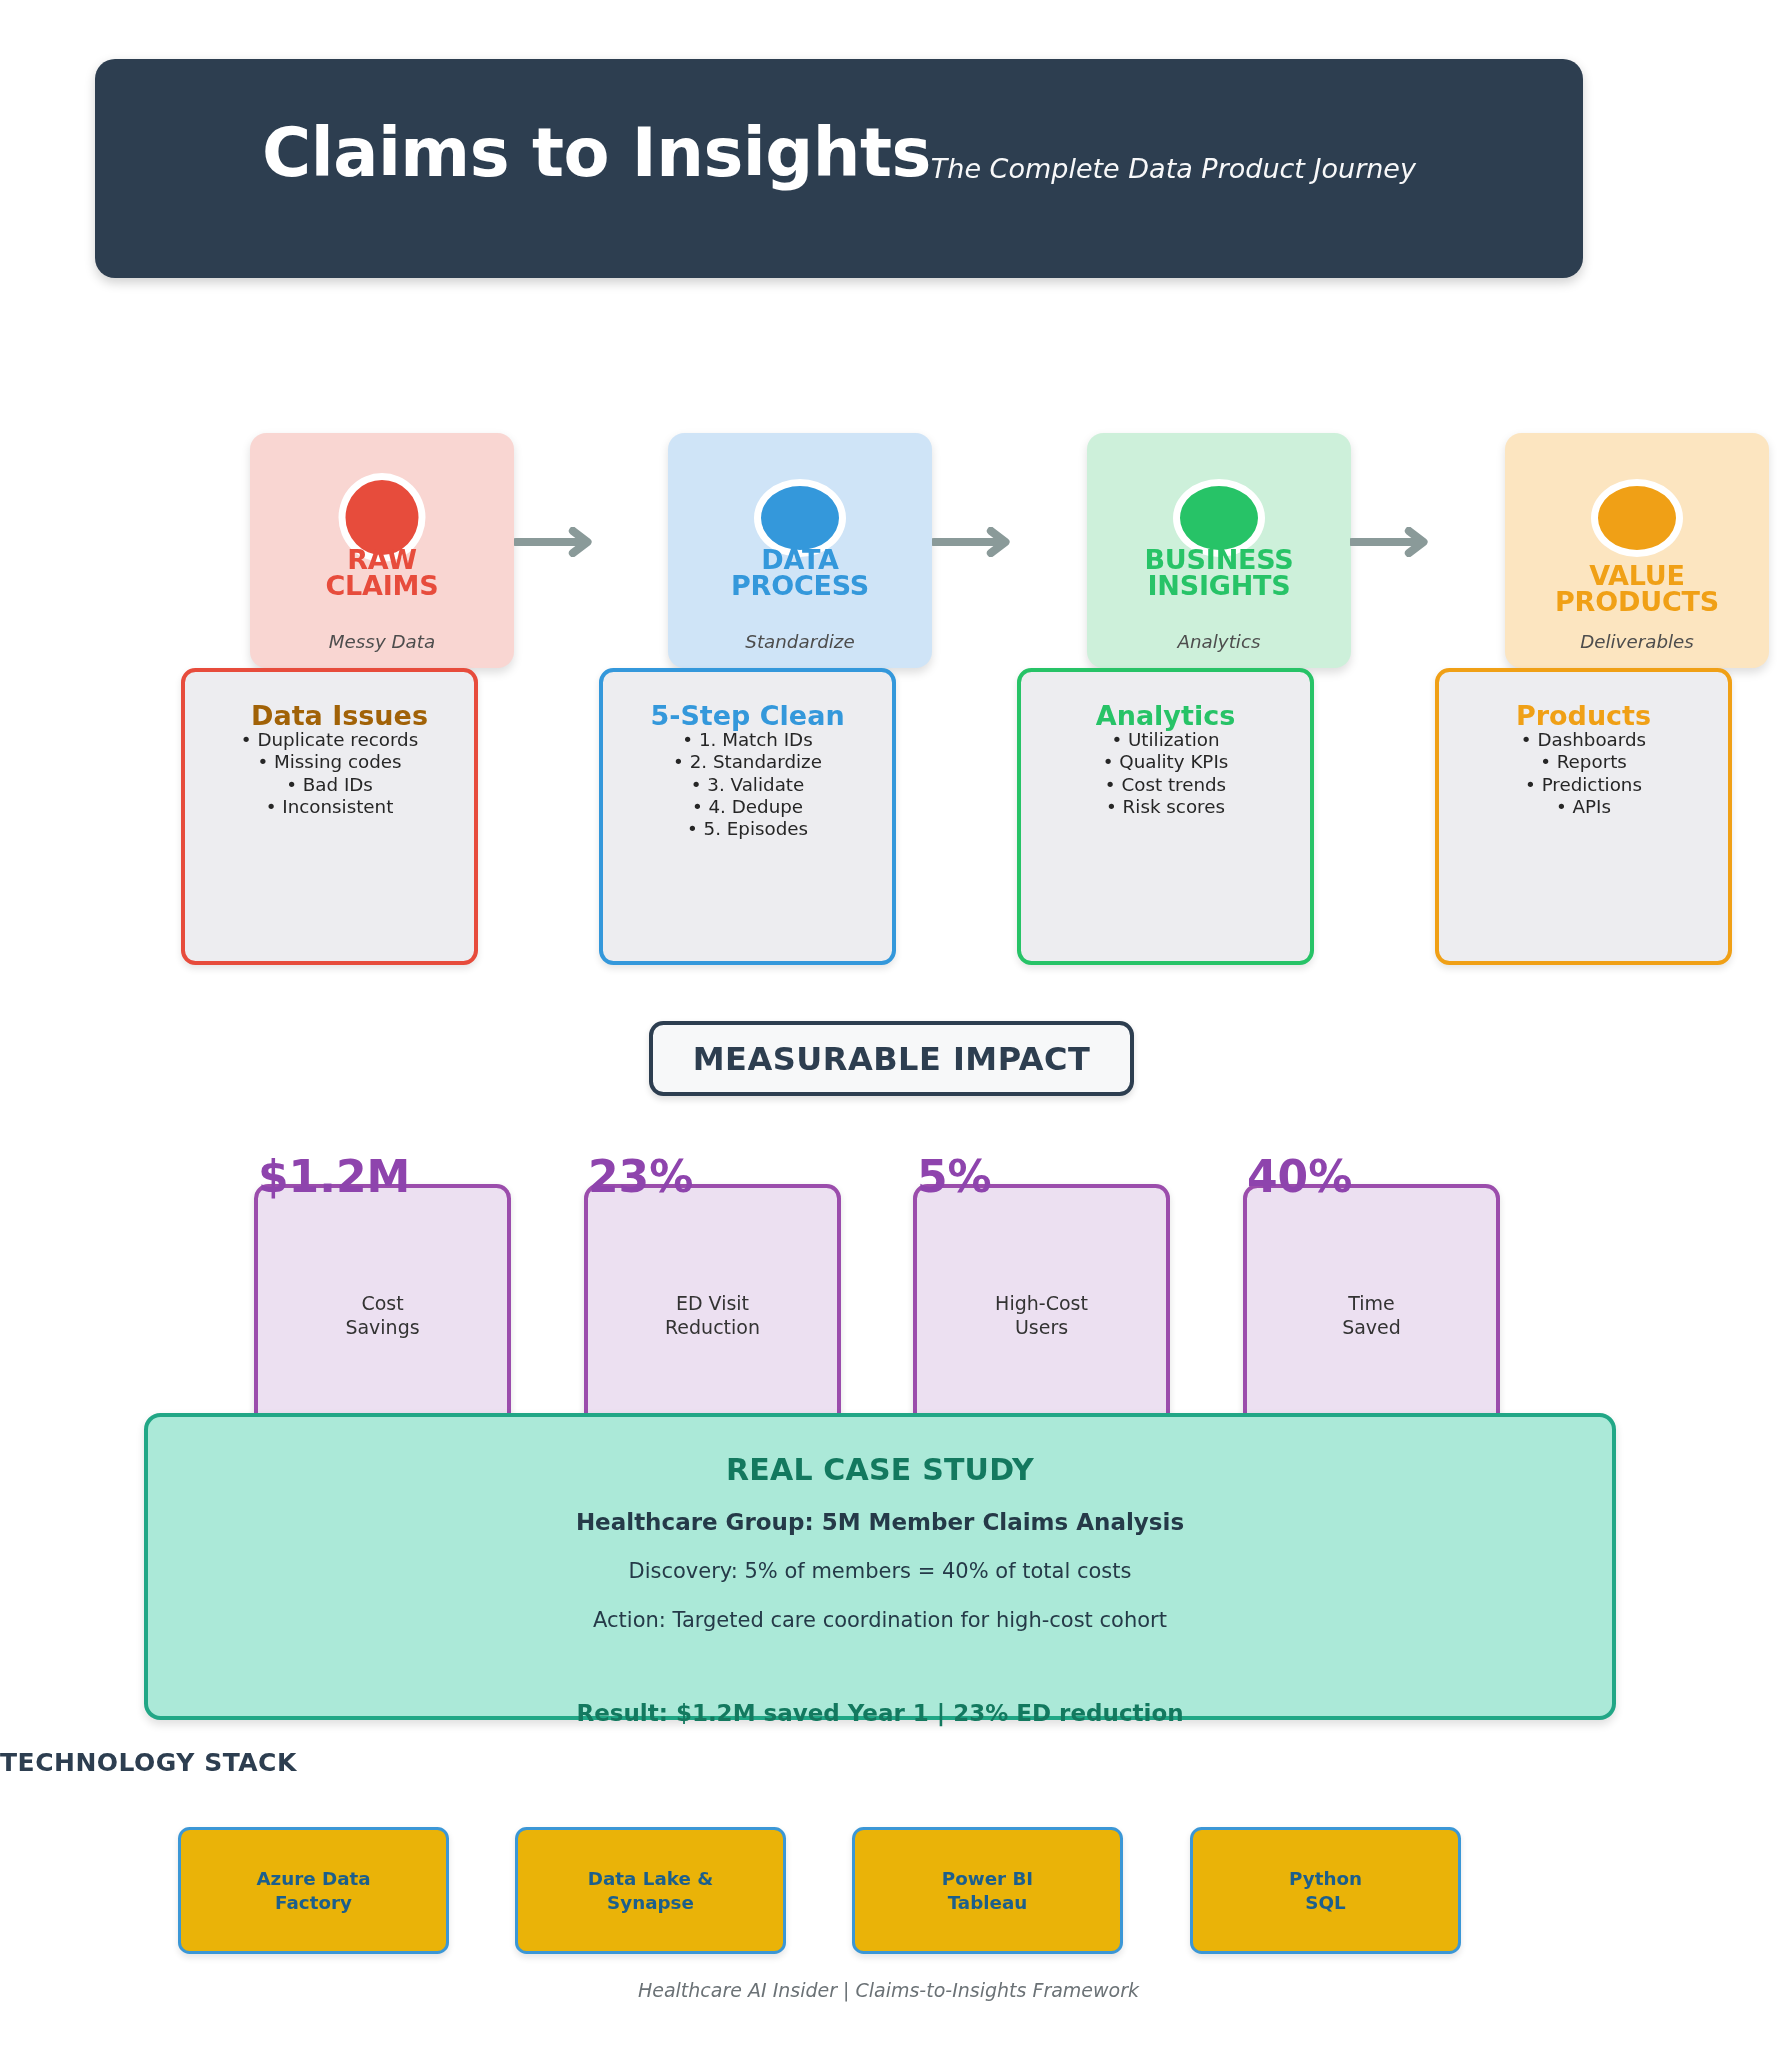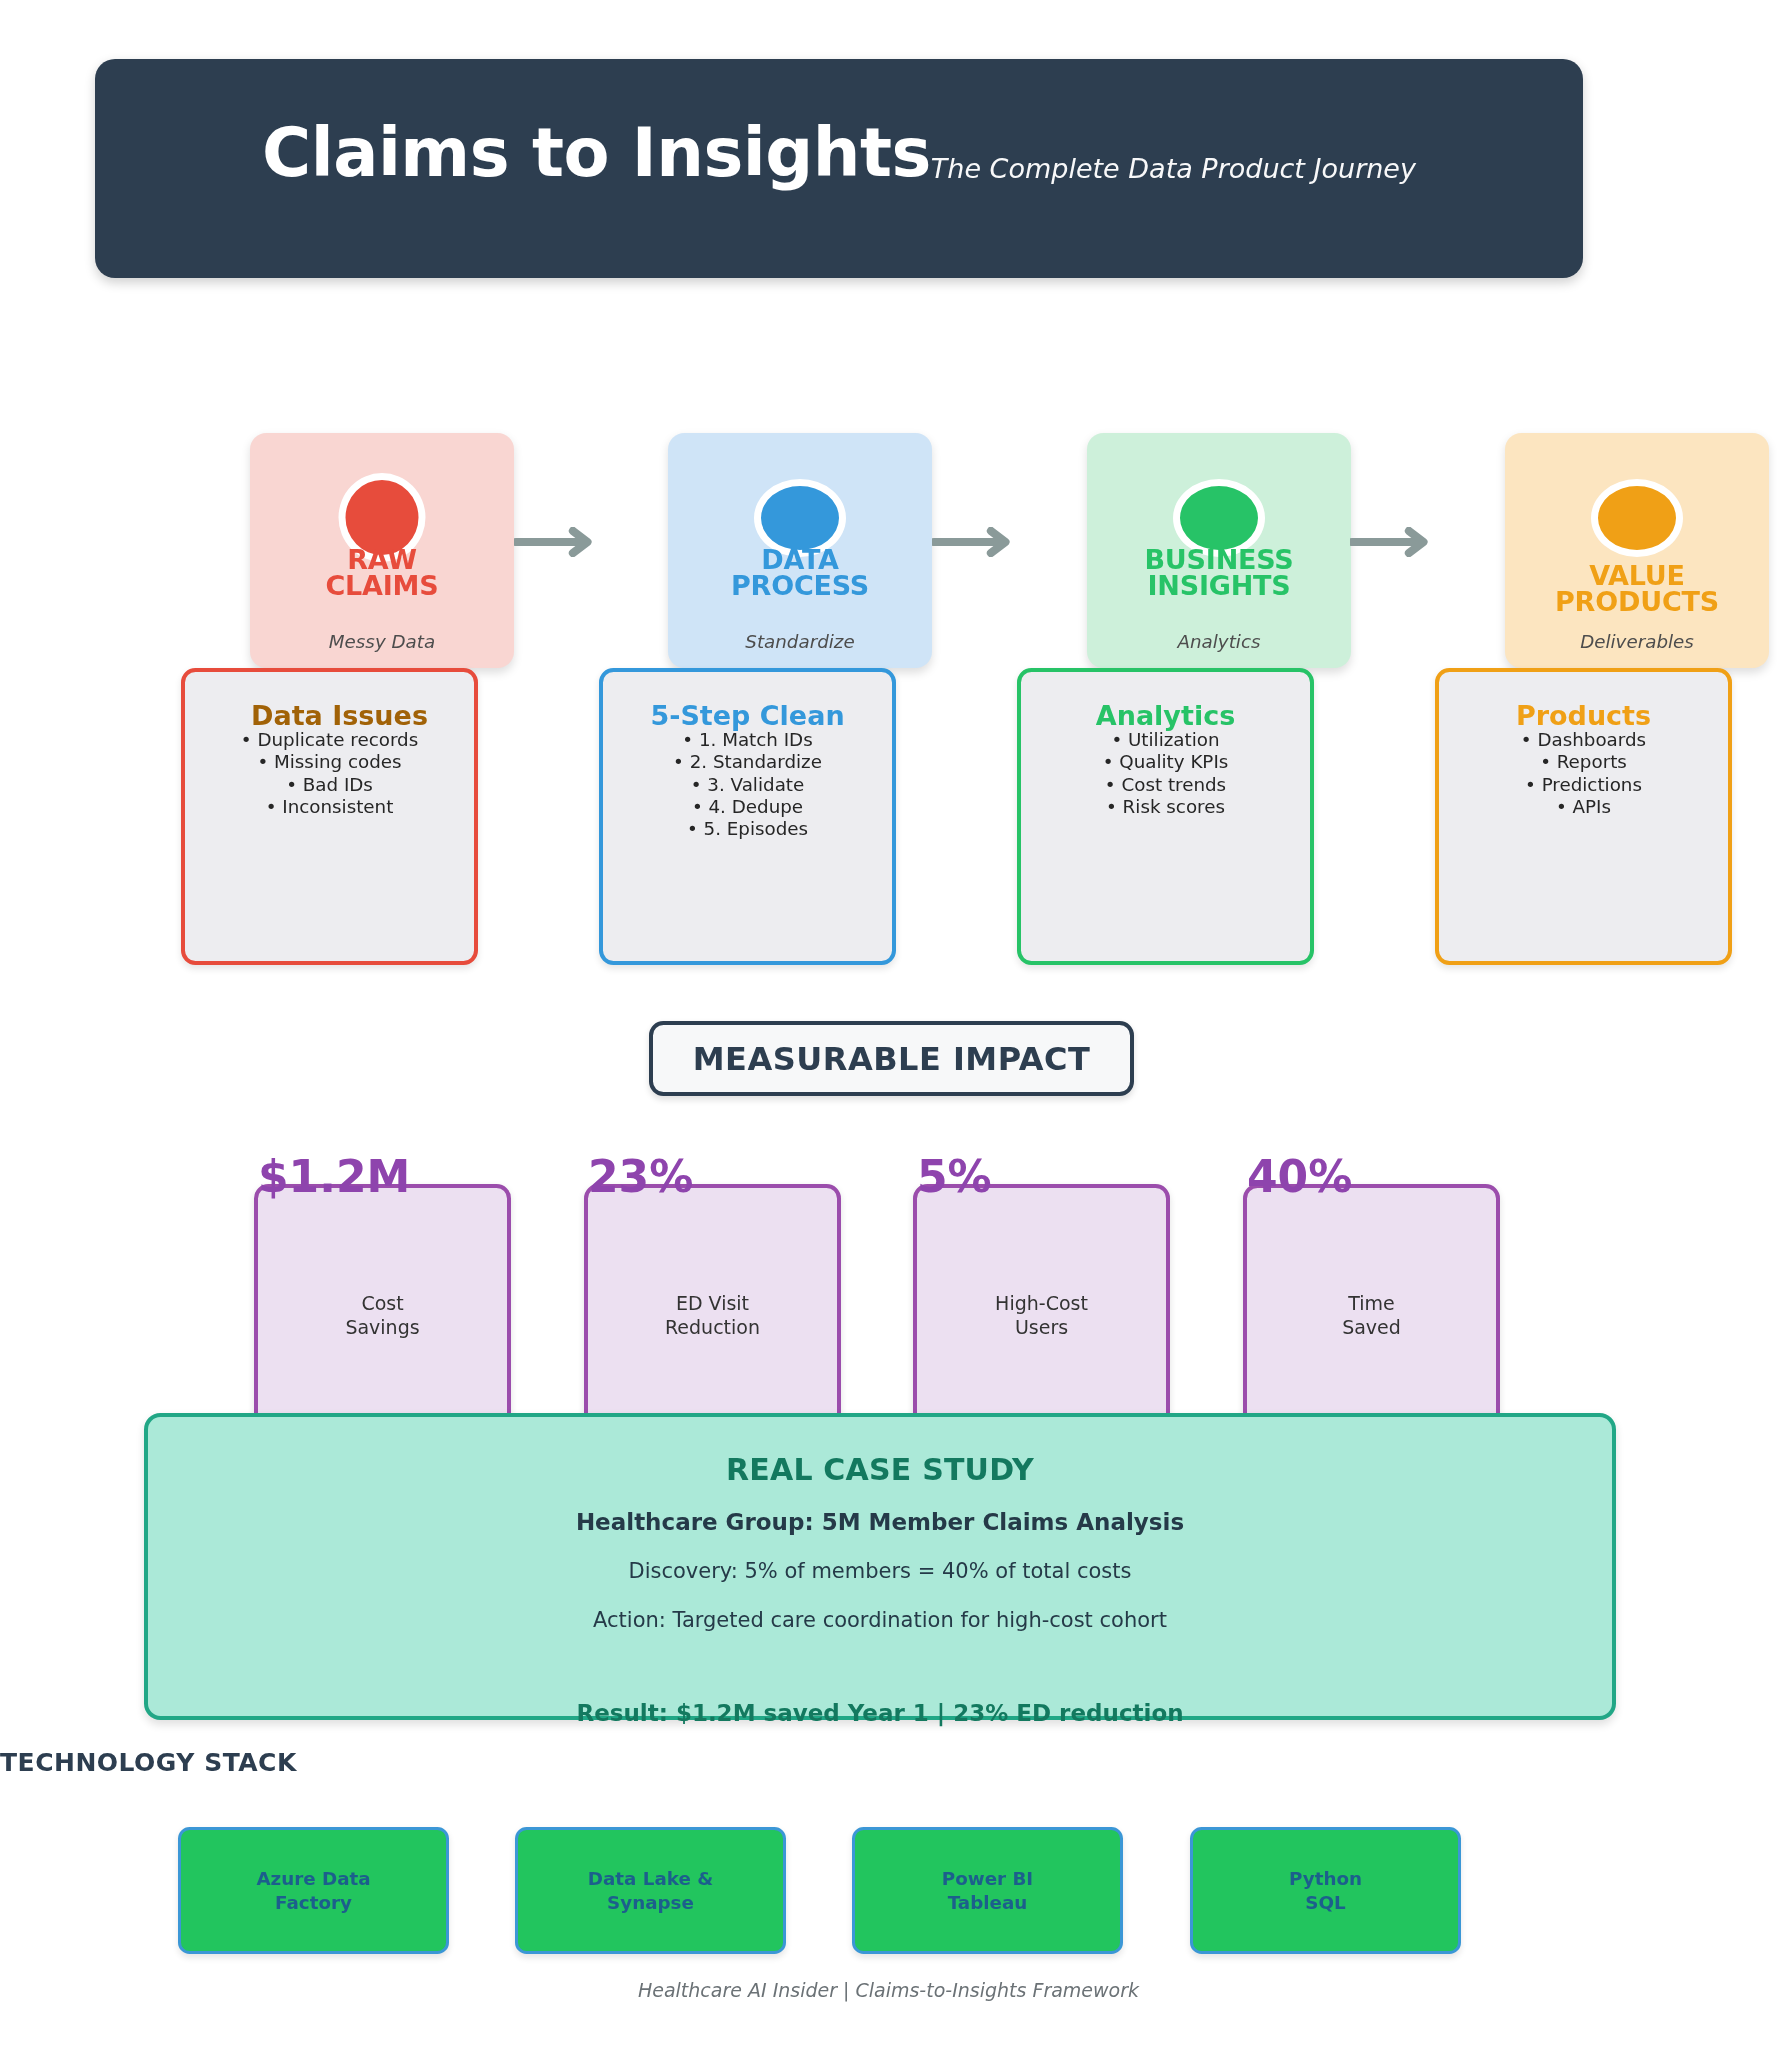--- a/index.html
+++ b/index.html
@@ -125,21 +125,21 @@
     font-size:23px;font-weight:bold;color:#13795f;margin-top:48px;
   }
 
   
   #tech-stack-title{
     position:absolute;left:0;right:0;top:1748px;
     font-size:25px;font-weight:bold;color:#2d3e50;letter-spacing:0.5px;
   }
   .tech-box{
     position:absolute;top:1827px;width:265px;height:121px;
-    background:#22c55e;border:3.9px solid #3b97d6;border-radius:11.6px;
+    background:#eab308;border:3.9px solid #3b97d6;border-radius:11.6px;
     display:flex;align-items:center;justify-content:center;
     box-shadow:0 3.4px 6.7px rgba(0,0,0,.10);
   }
   .tech-label{
     text-align:center;font-size:18.3px;font-weight:bold;color:#1c5f8c;line-height:1.28;
   }
 
   #footer-note{
     position:absolute;left:0;right:0;top:1979px;text-align:center;
     font-size:19px;font-style:italic;color:#6b7276;

